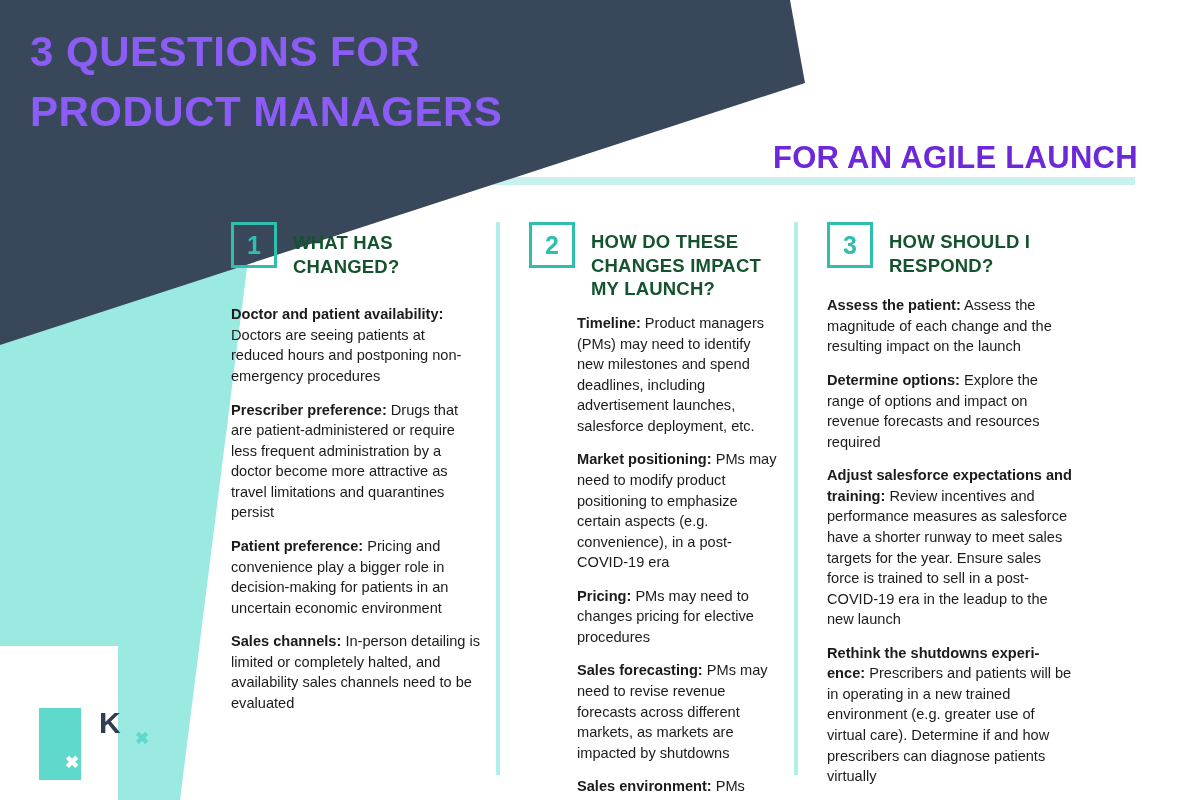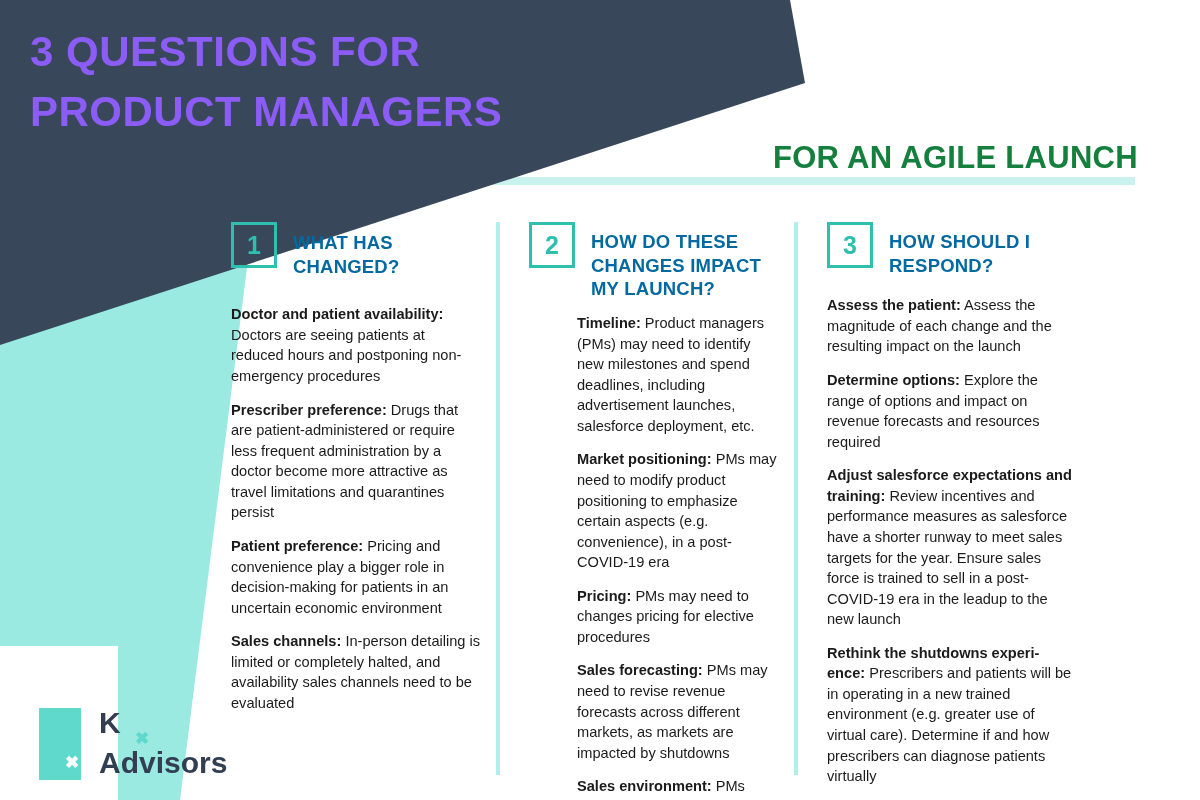--- a/index.html
+++ b/index.html
@@ -17,21 +17,21 @@
   .header-title{
     position:absolute; left:30px; top:22px; width:740px;
     color:#8b5cf6;
     font-size:42px; font-weight:bold; letter-spacing:0.5px;
     line-height:1.42; text-transform:uppercase;
   }
   .header-title .line{ display:block; }
 
   .header-sub{
     position:absolute; right:62px; top:140px;
-    color:#15803d;
+    color:#6d28d9;
     font-size:31px; font-weight:bold; letter-spacing:0.3px;
     text-transform:uppercase; text-align:right;
   }
 
   
   .columns{
     position:absolute; left:0; top:0; width:1200px; height:800px;
   }
   .col{ position:absolute; top:222px; }
   .col-1{ left:231px; width:250px; }
@@ -42,21 +42,21 @@
   .num-box{
     flex:0 0 auto;
     width:46px; height:46px;
     border:3px solid #2fbfae;
     color:#2fbfae;
     font-size:25px; font-weight:bold;
     display:flex; align-items:center; justify-content:center;
     line-height:1;
   }
   .col-title{
-    color:#0369a1;
+    color:#14532d;
     font-size:18.5px; font-weight:bold; line-height:1.28;
     text-transform:uppercase; letter-spacing:0.2px;
     padding-top:8px;
   }
   .col-1 .col-title{ padding-top:9px; }
 
   .col-body{ margin-top:24px; }
   .col-1 .col-body{ margin-top:26px; }
   .col-2 .col-body{ margin-top:12px;margin-left:48px; }
   .col-3 .col-body{ margin-top:18px; }
@@ -159,14 +159,13 @@
     </div>
   </section>
 
 </div>
 
 <div class="logo">
   <div class="logo-mark"></div>
   <div class="logo-k">K</div>
   <div class="x-mark x-teal">✖</div>
   <div class="x-mark x-white">✖</div>
-  <div class="logo-adv">Advisors</div>
 </div>
 
 </body></html>

